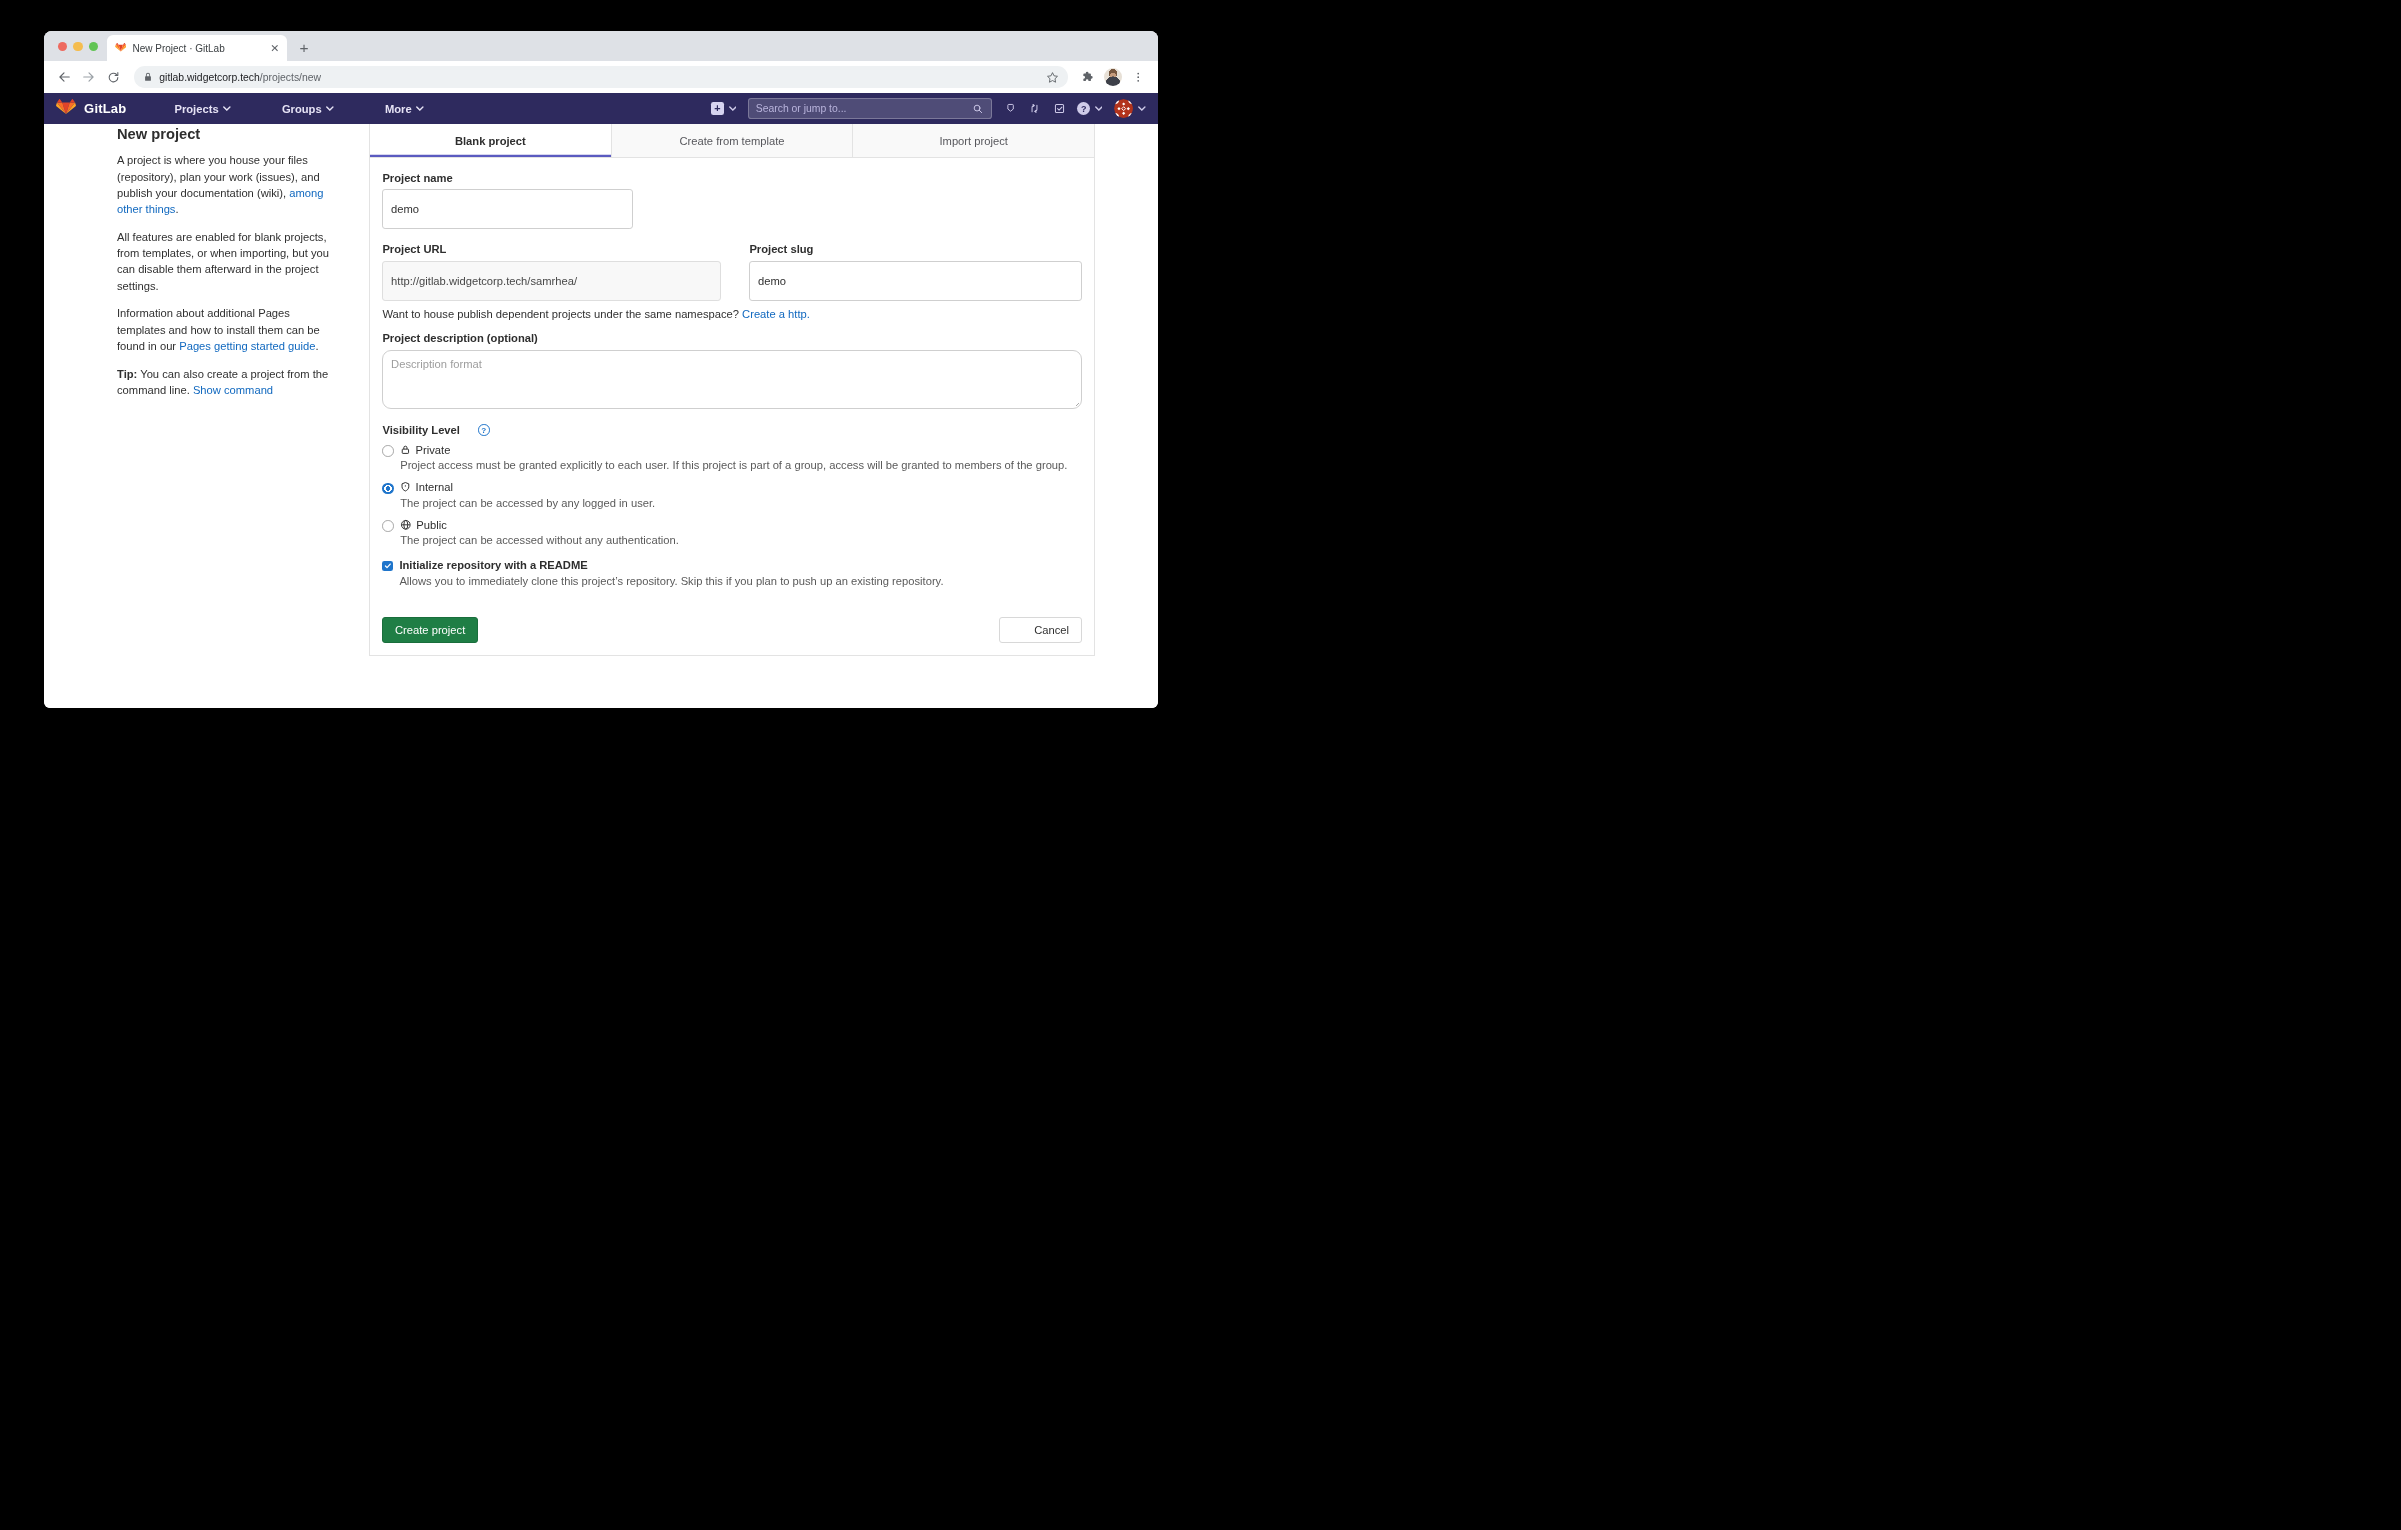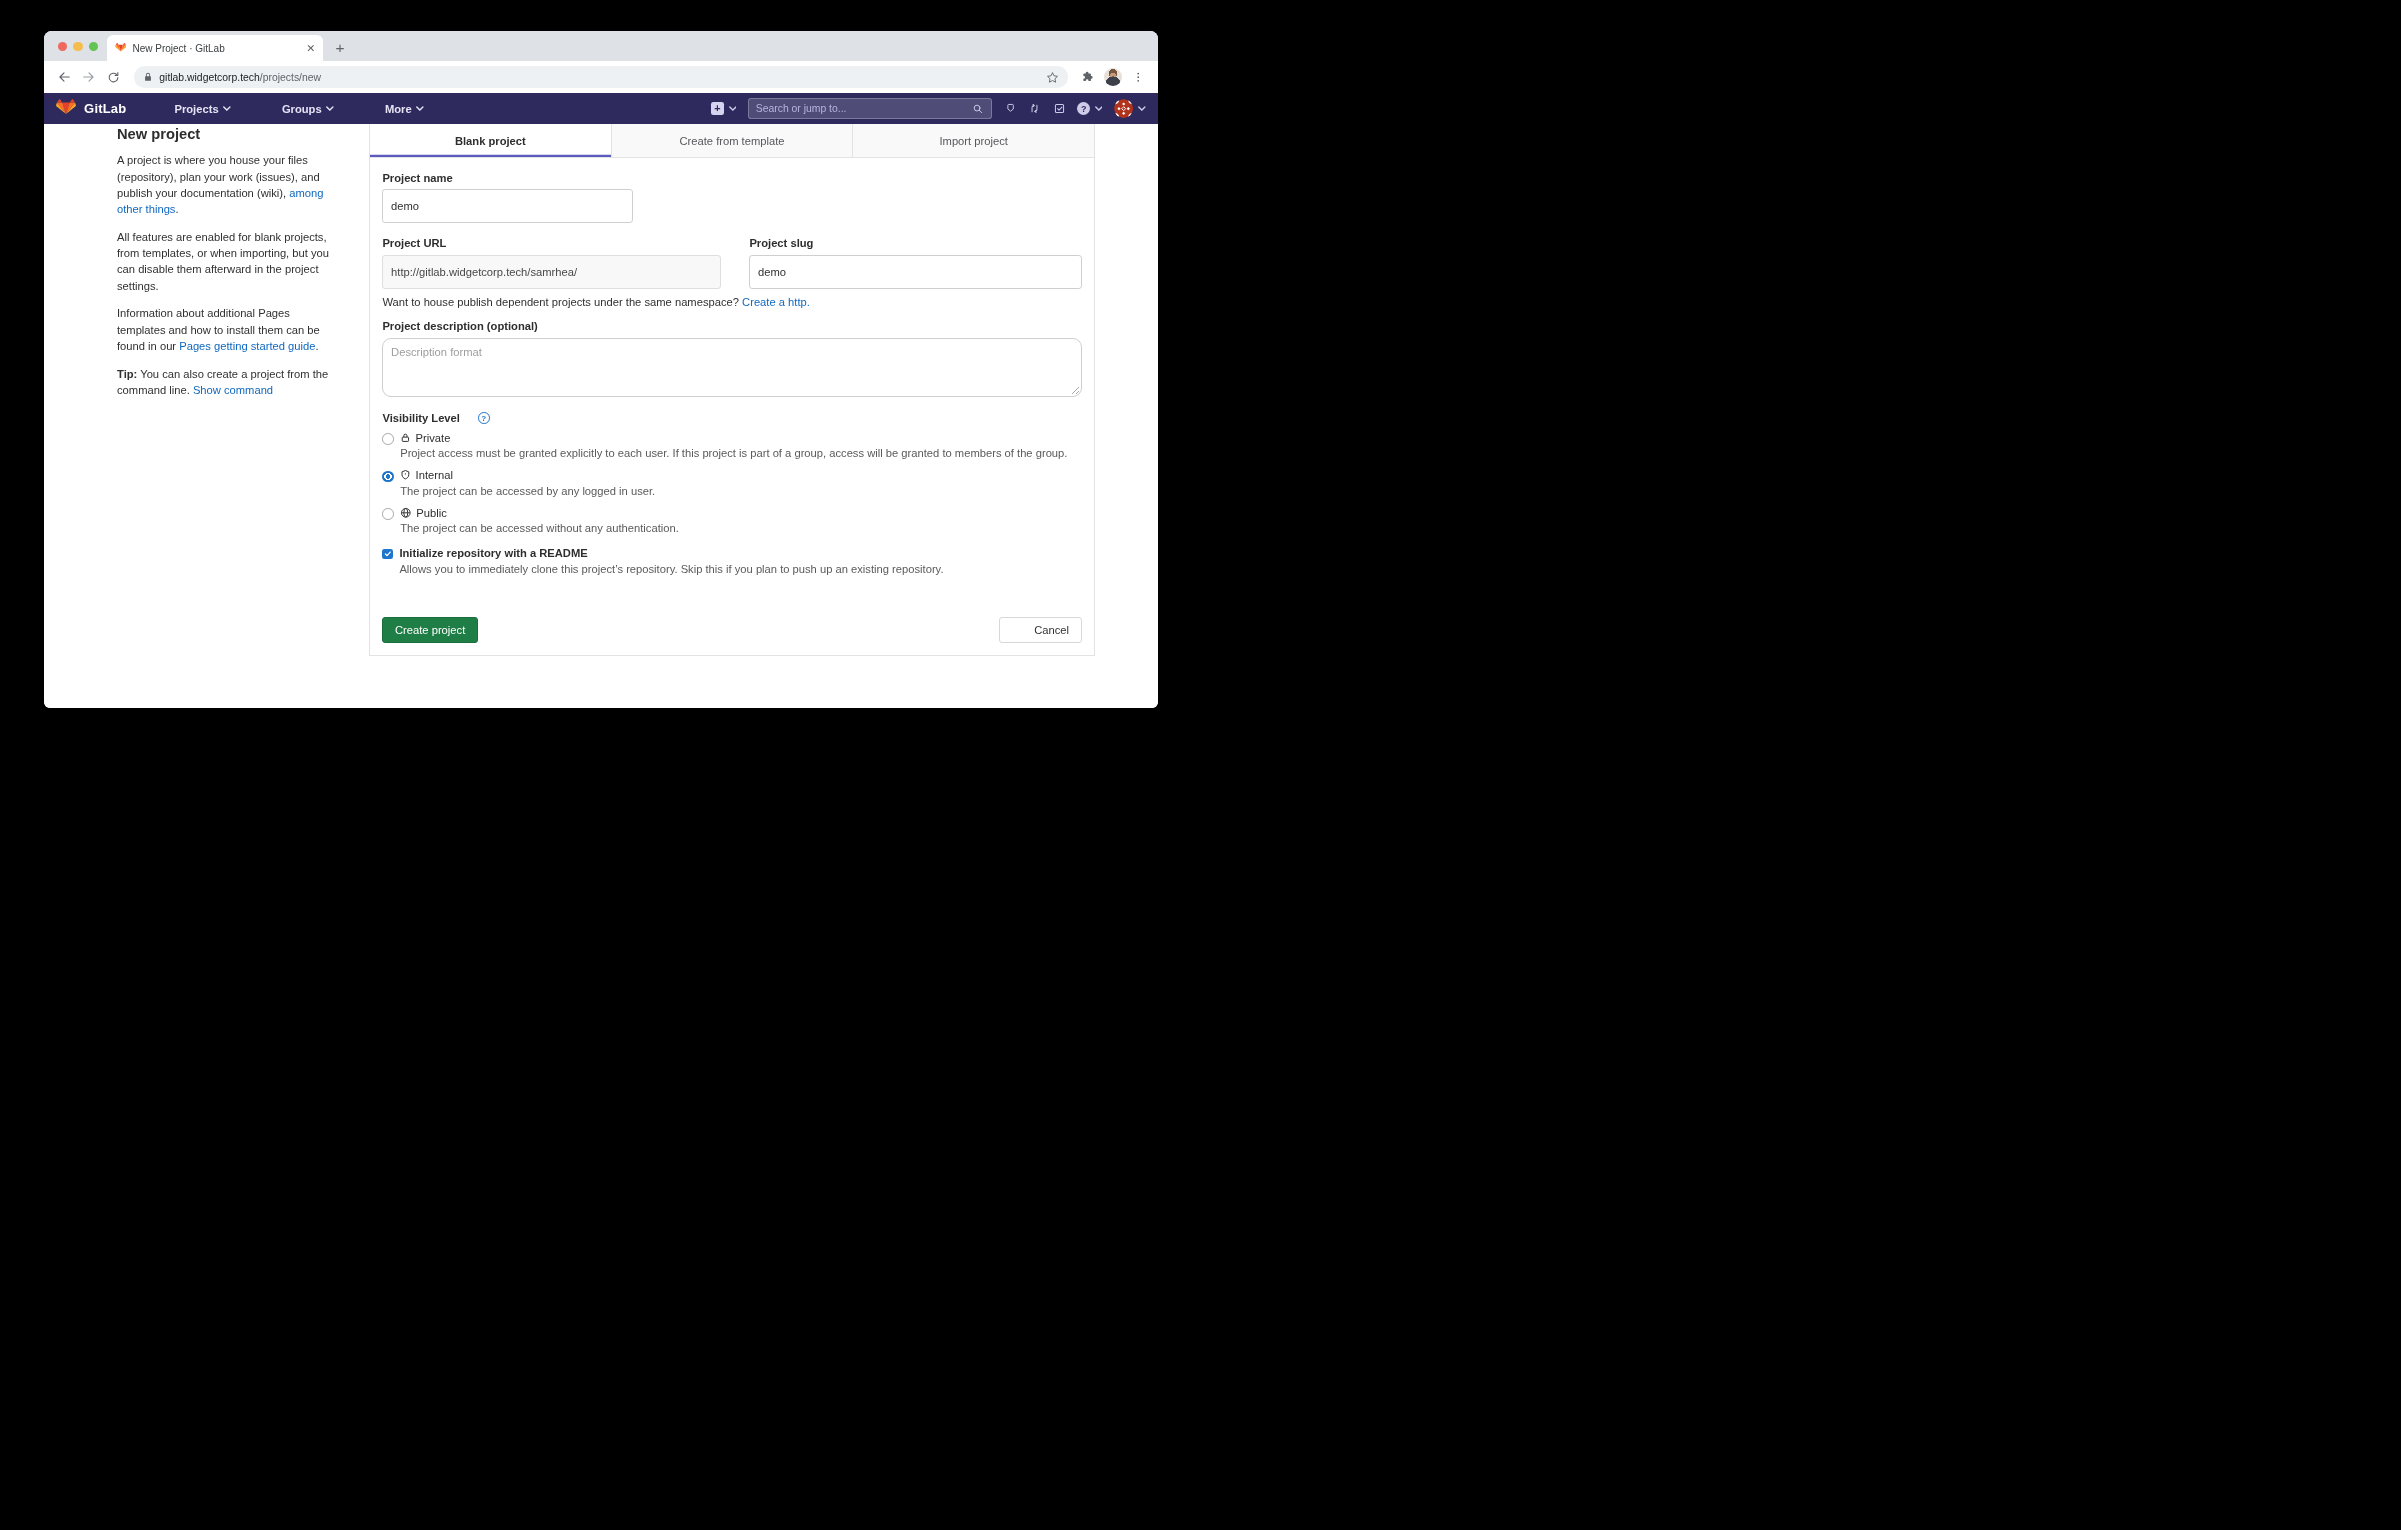--- a/index.html
+++ b/index.html
@@ -5,21 +5,21 @@
   * { margin:0; padding:0; box-sizing:border-box; }
   html,body { width:1201px; height:765px; background:#000; font-family:"Liberation Sans", sans-serif; }
   .window { position:absolute; left:44px; top:31px; width:1114px; height:677px;
             border-radius:7.7px 7.7px 6.2px 6.2px; overflow:hidden; background:#fff; }
 
   
   .tabbar { height:30px; background:#dee1e6; display:flex; align-items:flex-end; position:relative; }
   .traffic { position:absolute; left:14px; top:10.8px; display:flex; gap:6.2px; }
   .dot { width:9.3px; height:9.3px; border-radius:50%; }
   .dot.red{background:#ee6a5f;} .dot.yellow{background:#f5bd4f;} .dot.green{background:#61c454;}
-  .chrome-tab { margin-left:63px; width:216px; height:26px; background:#fff; border-radius:6.2px 6.2px 0 0;
+  .chrome-tab { margin-left:63px; width:180px; height:26px; background:#fff; border-radius:6.2px 6.2px 0 0;
                 display:flex; align-items:center; padding:0 7.7px; gap:6.2px; }
   .chrome-tab .title { font-size:10px; color:#3c4043; white-space:nowrap; overflow:hidden; flex:1; }
   .tab-close { color:#5f6368; font-size:10.8px; line-height:1; cursor:default; }
   .newtab { margin-left:7.7px; margin-bottom:5.4px; color:#5f6368; font-size:15.5px; line-height:15.5px; width:18.6px; text-align:center; }
 
   
   .toolbar { height:32px; background:#fff; display:flex; align-items:center; padding:0 9.3px; gap:3.1px; }
   .nav-ico { width:21.7px; height:21.7px; display:flex; align-items:center; justify-content:center; }
   .omnibox { flex:1; height:21.7px; background:#eef1f3; border-radius:10.8px; margin:0 6.2px;
              display:flex; align-items:center; padding:0 9.3px; gap:6.2px; }
@@ -63,21 +63,21 @@
 
   .panel { position:absolute; left:325px; top:0; width:726px; height:532px; background:#fff;
            border:0.8px solid #e3e3e3; border-top:none; }
   .tabs { display:flex; height:34px; background:#f9f9f9; border-bottom:0.8px solid #e3e3e3; }
   .tab { flex:1; display:flex; align-items:center; justify-content:center; font-size:11.2px; color:#57575c; cursor:pointer; }
   .tab + .tab { border-left:0.8px solid #e3e3e3; }
   .tab.active { background:#fff; color:#2e2e2e; font-weight:700; box-shadow:inset 0 -2.3px 0 #5b5bc0; }
 
   .form { height:497px; padding:14px 12.4px 12.4px; display:flex; flex-direction:column; }
   .lbl { font-size:11.2px; font-weight:700; color:#2e2e2e; margin-bottom:5.4px; }
-  .inp { height:34px; border:0.8px solid #cfcfcf; border-radius:3.1px; font-size:11.2px; color:#303030;
+  .inp { height:40px; border:0.8px solid #cfcfcf; border-radius:3.1px; font-size:11.2px; color:#303030;
          padding:0 7.7px; font-family:"Liberation Sans",sans-serif; outline:none; background:#fff; }
   .name-inp { width:251px; margin-bottom:14px; }
   .two-col { display:flex; gap:28px; margin-bottom:7px; }
   .col-url { width:339px; display:flex; flex-direction:column; }
   .col-slug { flex:1; display:flex; flex-direction:column; }
   .inp.disabled { background:#f8f8f8; border-color:#dedede; color:#474747; }
   .hint { font-size:11.2px; color:#303030; margin-bottom:12.4px; }
   .ta-wrap { position:relative; margin-bottom:15.5px; }
   .ta-wrap textarea { width:100%; height:59px; border:0.8px solid #cfcfcf; border-radius:9px; resize:none;
          font-family:"Liberation Sans",sans-serif; font-size:11.2px; padding:7px 7.7px; color:#303030; outline:none; display:block; }

